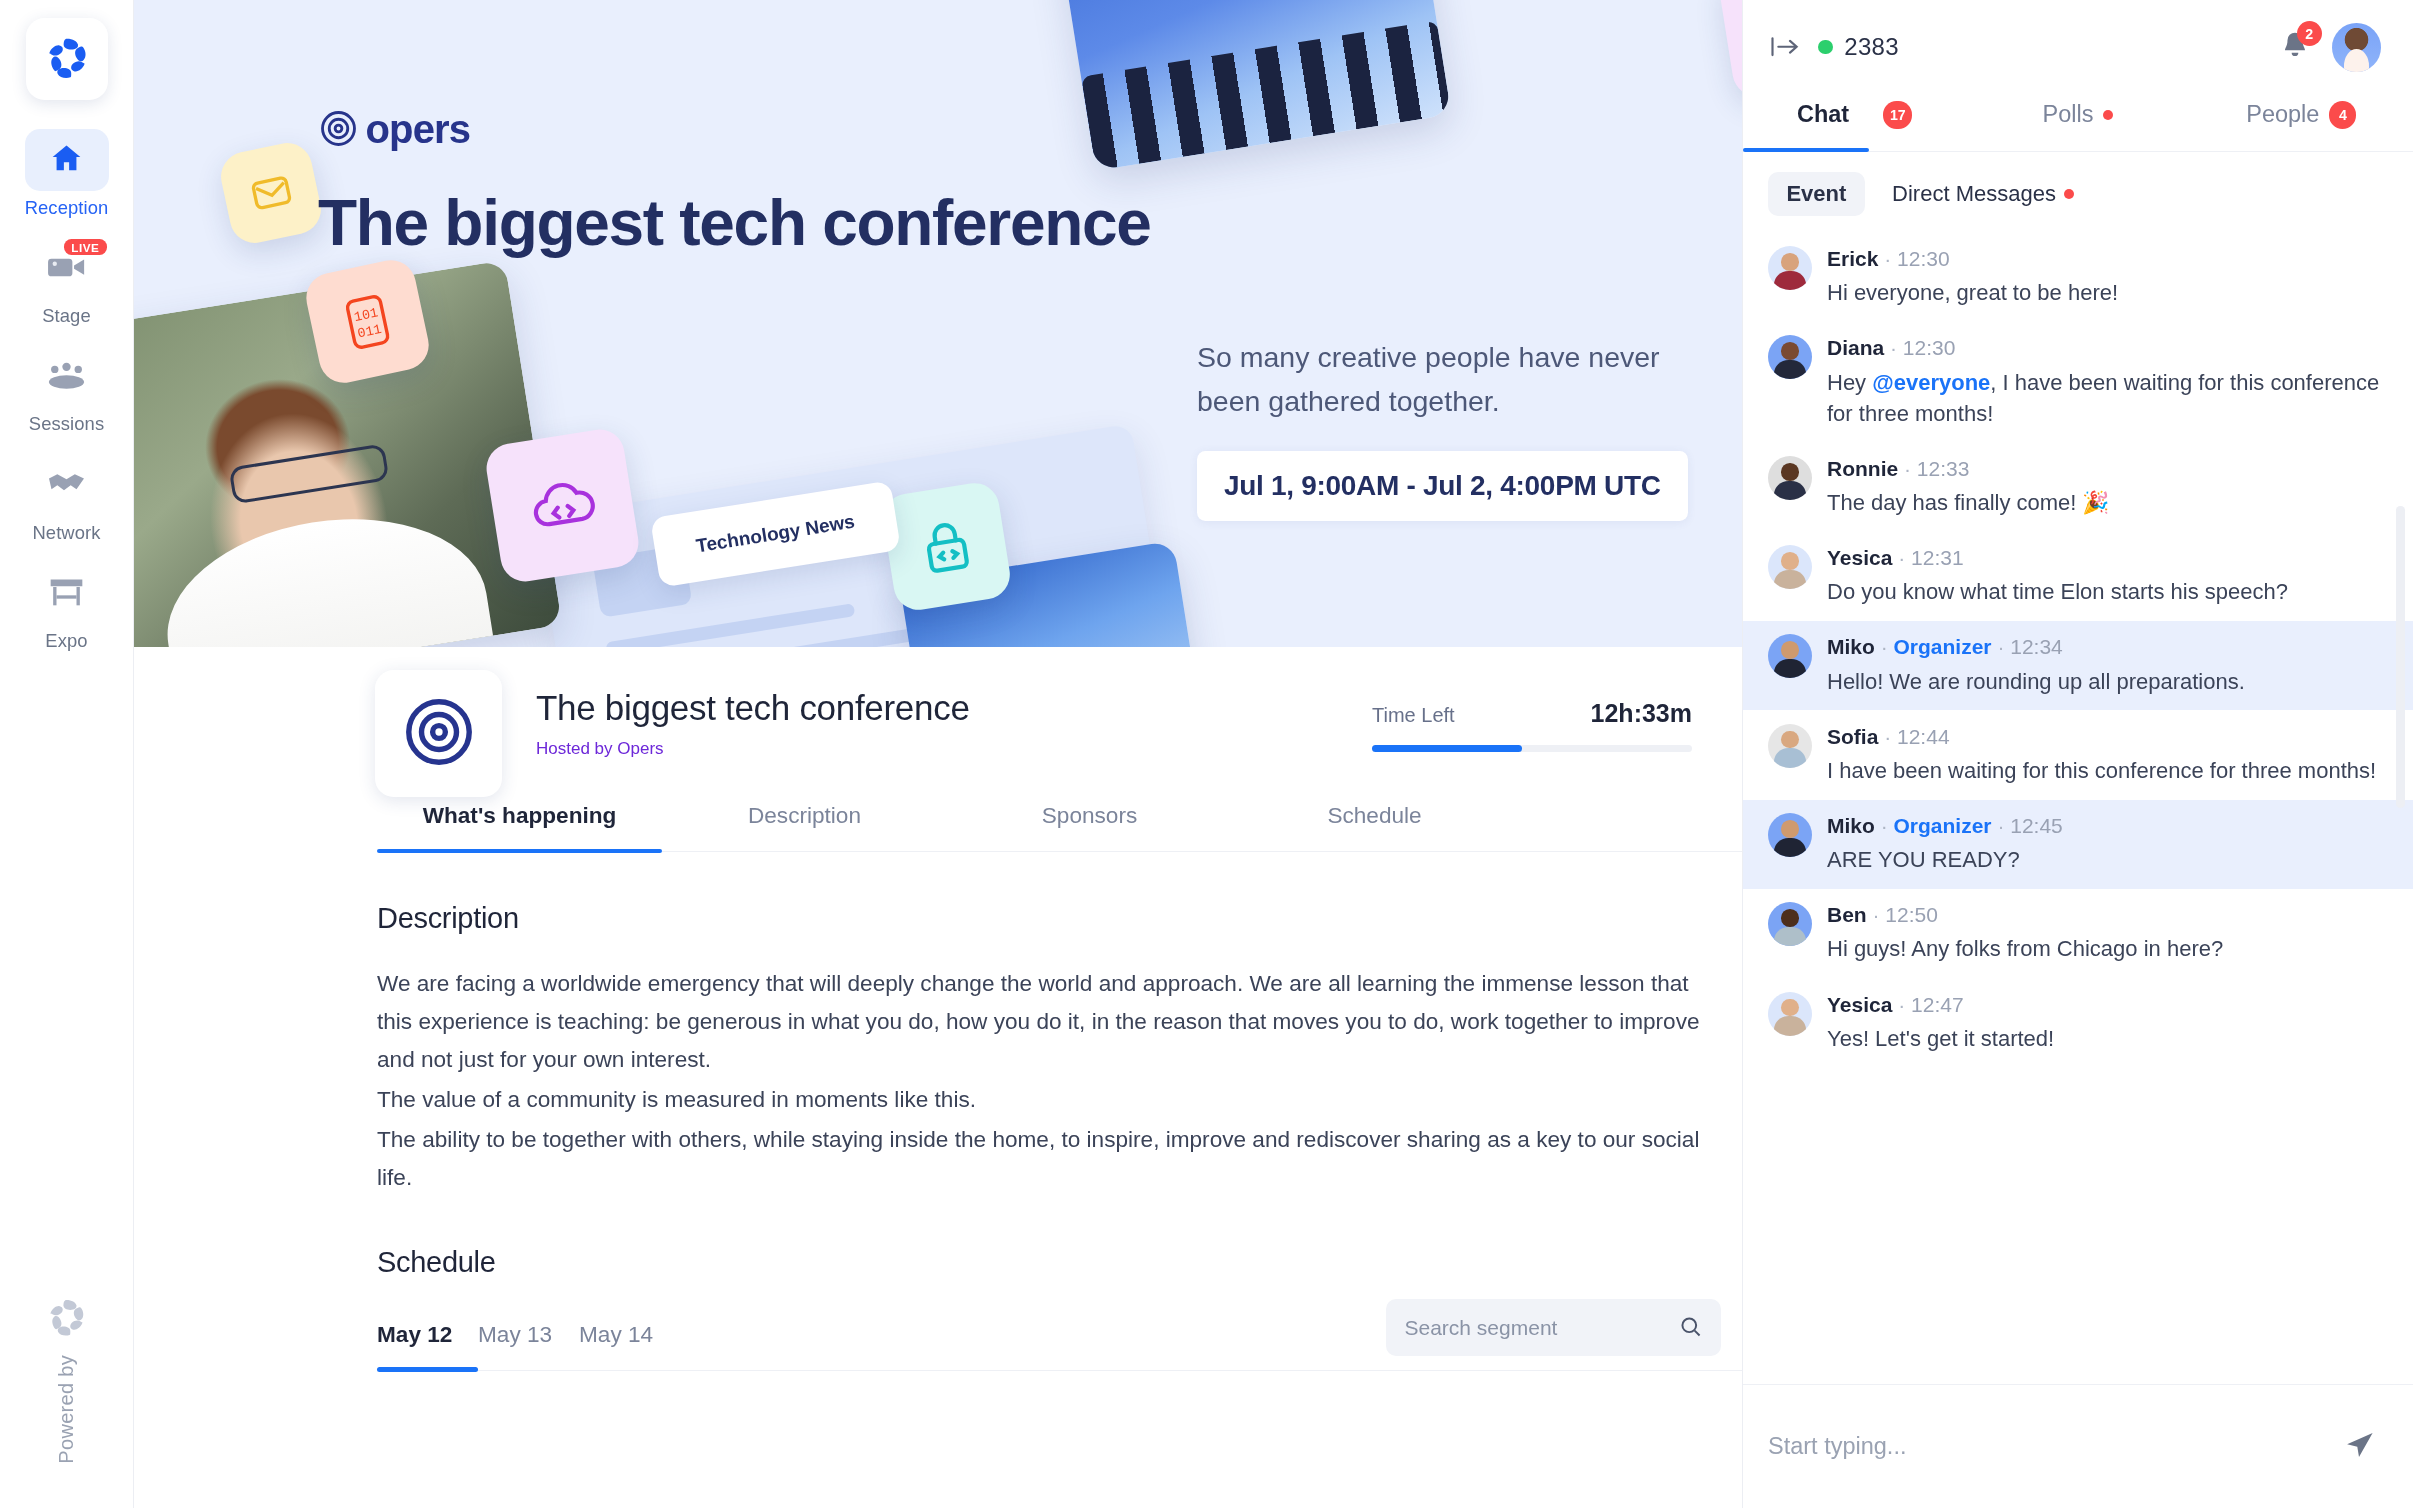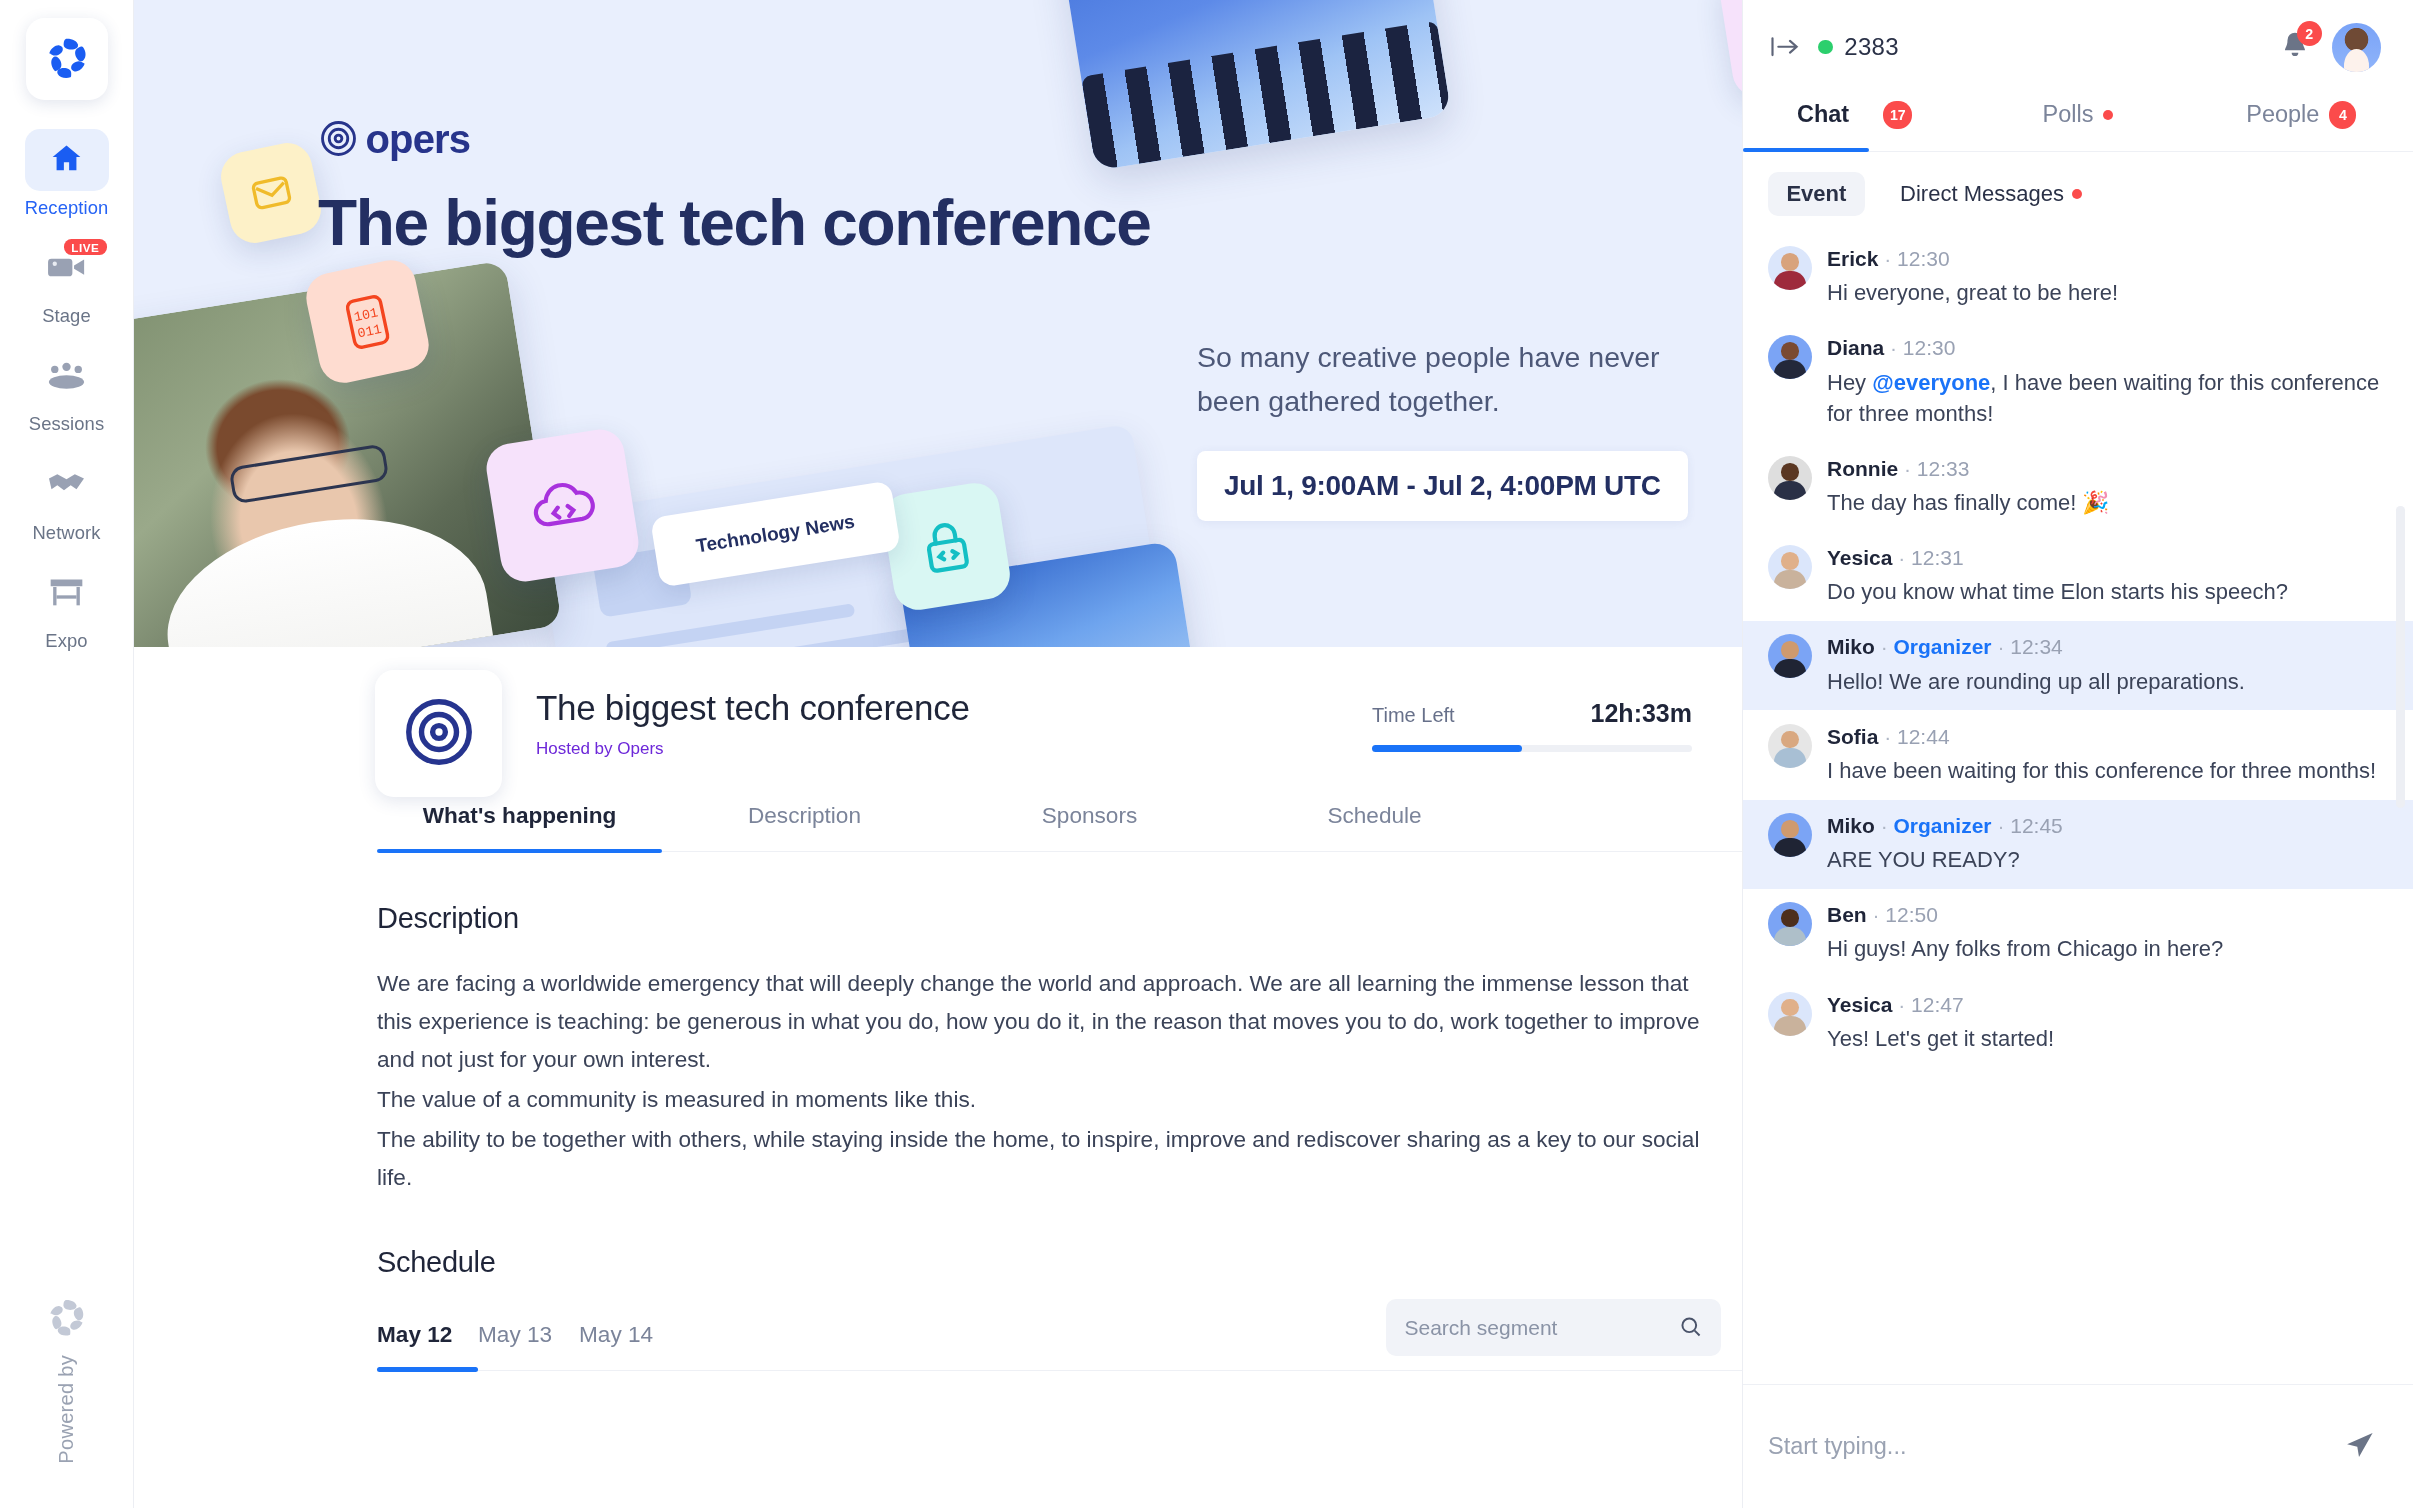--- a/index.html
+++ b/index.html
@@ -60,21 +60,21 @@
     border-right: 0.8px solid #eceef3;
     position: relative;
   }
 
   
   .hero {
     position: relative; height: 647px; flex: 0 0 647px;
     background: #e9effd; overflow: hidden;
   }
   .hero-logo {
-    position: absolute; left: 186px; top: 117px;
+    position: absolute; left: 186px; top: 107px;
     display: flex; align-items: center; gap: 8.4px; z-index: 8;
   }
   .hero-logo-text {
     font-size: 40px; font-weight: bold; color: #27348b; letter-spacing: -0.8px;
   }
   .hero-title {
     position: absolute; left: 184px; top: 186px; z-index: 8;
     font-size: 64px; font-weight: bold; color: #232f62; letter-spacing: -1.3px;
   }
   .hero-right { position: absolute; left: 1063px; top: 335px; width: 503px; z-index: 8; }
@@ -254,21 +254,21 @@
   .ctab.active { color:#1f2539; font-weight:bold;gap:34px; }
   .ctab-badge {
     background:#fb4b4b; color:#fff; font-size:14.2px; font-weight:bold;
     min-width:27px; height:28px; border-radius:13.4px; padding:0 6.7px;
     display:flex; align-items:center; justify-content:center;
   }
   .dot-red { width:10px; height:10px; border-radius:50%; background:#fb4b4b; }
   .ctab-underline { position:absolute; bottom:-1.7px; left:0; width:126px; height:4.2px;
     background:#1a73f8; border-radius:2.5px; }
 
-  .subtabs { display:flex; align-items:center; gap: 17px; padding: 20px 25px 11.7px; }
+  .subtabs { display:flex; align-items:center; gap: 9px; padding: 20px 25px 11.7px; }
   .subtab { font-size:22px; color:#2a3147; padding: 9.2px 18.4px; border-radius: 10px;
             cursor:pointer; display:flex; align-items:center; gap:8.4px; }
   .subtab.active { background:#f1f3f8; font-weight:bold; }
 
   .messages { flex:1 1 auto; overflow:hidden; padding: 5px 0 0; position:relative; }
   .msg { display:flex; gap: 15px; padding: 13.4px 28.5px 13.4px 25px; }
   .msg.hl { background:#e9effd; }
   .avatar { width:44px; height:44px; border-radius:50%; flex:0 0 44px; overflow:hidden; position:relative; }
   .avatar .bg { position:absolute; inset:0; }
   .avatar .head { position:absolute; left:30%; top:16%; width:40%; height:40%;

